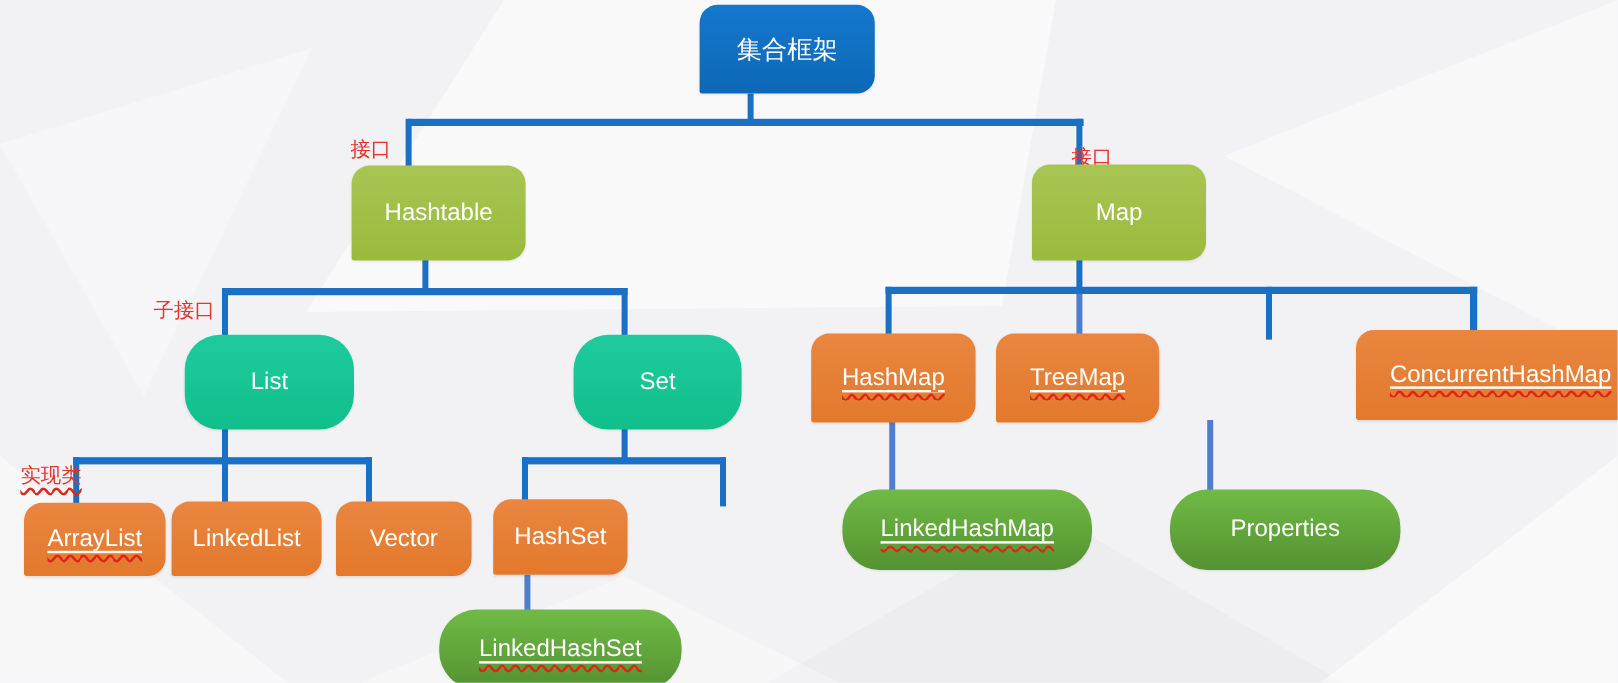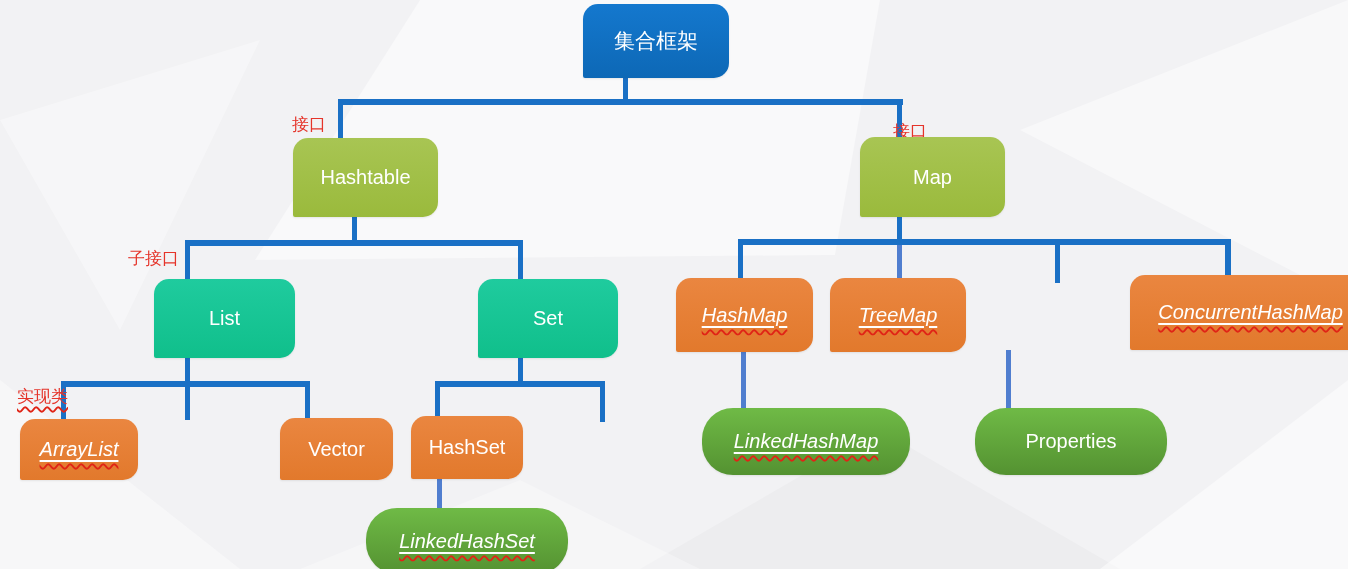--- a/index.html
+++ b/index.html
@@ -21,39 +21,38 @@
     position:absolute;
     display:flex; align-items:center; justify-content:center;
     color:#fff; font-size:20px;
     border-radius:15px 15px 15px 2px;
     box-shadow:0 1px 2px rgba(0,0,0,.08);
     white-space:nowrap;
     margin-left:28px;
   }
   .node.blue   { background:linear-gradient(180deg,#1478ce,#0d68b6); font-size:21px; }
   .node.olive  { background:linear-gradient(180deg,#a8c553,#9aba3c); }
-  .node.teal   { background:linear-gradient(180deg,#1fcb9e,#10bf8b); }
+  .node.teal   { background:linear-gradient(180deg,#1fcb9e,#10bf8b);border-radius:29px; }
   .node.orange { background:linear-gradient(180deg,#ea8640,#e2792c); }
   .node.green  { background:linear-gradient(180deg,#6fba46,#549231);border-radius:31px; }
 
   
   .spell {
     text-decoration-line:underline;
     text-decoration-style:wavy;
     text-decoration-color:#e02416;
     text-decoration-thickness:2px;
     text-underline-offset:7px;
   }
   .uline {
     text-decoration-line:underline;
     text-decoration-style:solid;
     text-decoration-color:#ffffff;
     text-decoration-thickness:1.5px;
     text-underline-offset:4px;
-    font-style:italic;
   }
 
   
   .red-label {
     position:absolute;
     color:#e5342a;
     font-size:17px;
     white-space:nowrap;
   }
   .red-label.wavy {
@@ -134,20 +133,23 @@
   </div>
 
   <div class="node teal" style="left:450px;top:279px;width:140px;height:79px;">
     <span>Set</span>
   </div>
 
   <div class="node orange" style="left:-8px;top:419px;width:118px;height:61px;">
     <span class="spell"><span class="uline">ArrayList</span></span>
   </div>
 
+  <div class="node orange" style="left:115px;top:418px;width:125px;height:62px;">
+    <span>LinkedList</span>
+  </div>
 
   <div class="node orange" style="left:252px;top:418px;width:113px;height:62px;">
     <span>Vector</span>
   </div>
 
   <div class="node orange" style="left:383px;top:416px;width:112px;height:63px;">
     <span>HashSet</span>
   </div>
 
 

